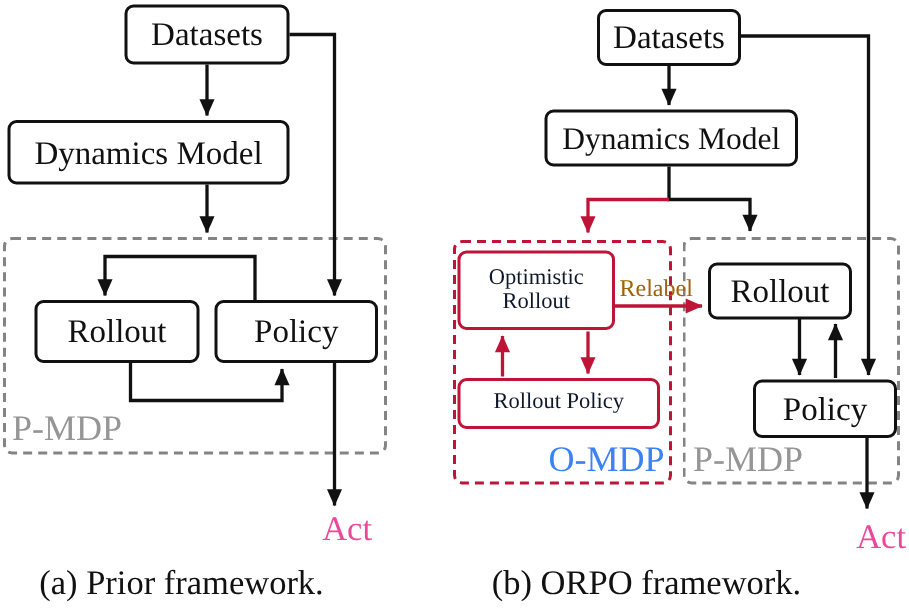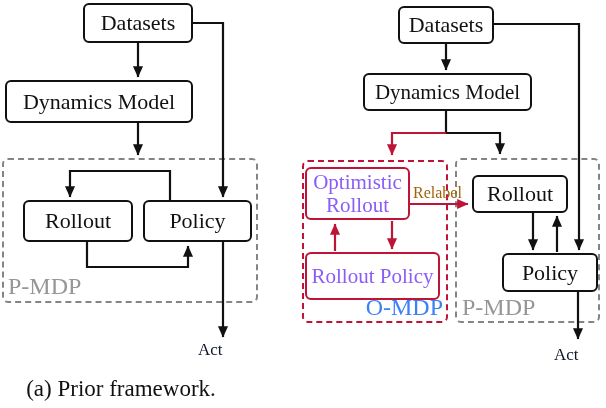--- a/index.html
+++ b/index.html
@@ -6,28 +6,28 @@
   *{box-sizing:border-box;}
   .fig{
     position:relative;width:606px;height:408px;background:#ffffff;
     font-family:"Liberation Serif","DejaVu Serif",serif;color:#111;overflow:hidden;
   }
   .node{
     position:absolute;background:#fff;border:2.2px solid #111;border-radius:6px;
     display:flex;align-items:center;justify-content:center;text-align:center;
     font-size:22px;line-height:1.05;color:#111;z-index:3;padding:4px 2px;
   }
-  .node.red{border-color:#bd1438;color:#8b5cf6;font-size:21px;font-family:Liberation Serif, serif;}
+  .node.red{border-color:#bd1438;color:#0f172a;font-size:15px;font-family:Liberation Serif, serif;}
   .region{position:absolute;border:2px dashed #848484;border-radius:6px;z-index:1;}
   .region.red{border-color:#bd1438;}
   .wires{position:absolute;left:0;top:0;z-index:2;}
   .rlabel{position:absolute;font-size:24px;color:#969696;z-index:4;line-height:1;}
   .rlabel.red{color:#3b82f6;}
   .edge-label{position:absolute;font-size:16px;color:#a16207;z-index:4;line-height:1;}
-  .act{position:absolute;font-size:17px;color:#0f172a;width:50px;text-align:left;z-index:4;line-height:1;}
+  .act{position:absolute;font-size:23px;color:#ec4899;width:50px;text-align:right;z-index:4;line-height:1;}
   .caption{position:absolute;top:377px;font-size:23px;color:#111;text-align:center;width:242px;z-index:4;line-height:1;}
 </style>
 </head>
 <body>
 
 <div class="fig">
 
   <div class="region" style="left:2px;top:158px;width:256px;height:145px"></div>
   <div class="region red" style="left:302px;top:160px;width:146px;height:163px"></div>
   <div class="region" style="left:455px;top:158px;width:145px;height:165px"></div>
@@ -62,28 +62,29 @@
   </svg>
 
   <div class="node" style="left:83px;top:3px;width:110px;height:40px">Datasets</div>
   <div class="node" style="left:5px;top:80px;width:188px;height:43px">Dynamics Model</div>
   <div class="node" style="left:23px;top:200px;width:110px;height:42px">Rollout</div>
   <div class="node" style="left:143px;top:200px;width:109px;height:42px">Policy</div>
 
   <div class="node" style="left:398px;top:6px;width:96px;height:38px">Datasets</div>
   <div class="node" style="left:363px;top:73px;width:169px;height:38px;font-size:21px">Dynamics Model</div>
   <div class="node red" style="left:305px;top:167px;width:105px;height:53px">Optimistic Rollout</div>
-  <div class="node red" style="left:305px;top:252px;width:135px;height:48px">Rollout Policy</div>
+  <div class="node red" style="left:305px;top:252px;width:135px;height:34px">Rollout Policy</div>
   <div class="node" style="left:472px;top:175px;width:96px;height:38px">Rollout</div>
   <div class="node" style="left:502px;top:253px;width:96px;height:39px">Policy</div>
 
   <div class="rlabel" style="left:8px;top:274px">P-MDP</div>
   <div class="rlabel red" style="left:358px;top:295px;width:85px;text-align:right">O-MDP</div>
   <div class="rlabel" style="left:462px;top:295px">P-MDP</div>
 
   <div class="edge-label" style="left:413px;top:185px">Relabel</div>
 
   <div class="act" style="left:198px;top:341px">Act</div>
   <div class="act" style="left:554px;top:346px">Act</div>
 
   <div class="caption" style="left:0px">(a) Prior framework.</div>
+  <div class="caption" style="left:310px">(b) ORPO framework.</div>
 
 </div>
 
 </body></html>

